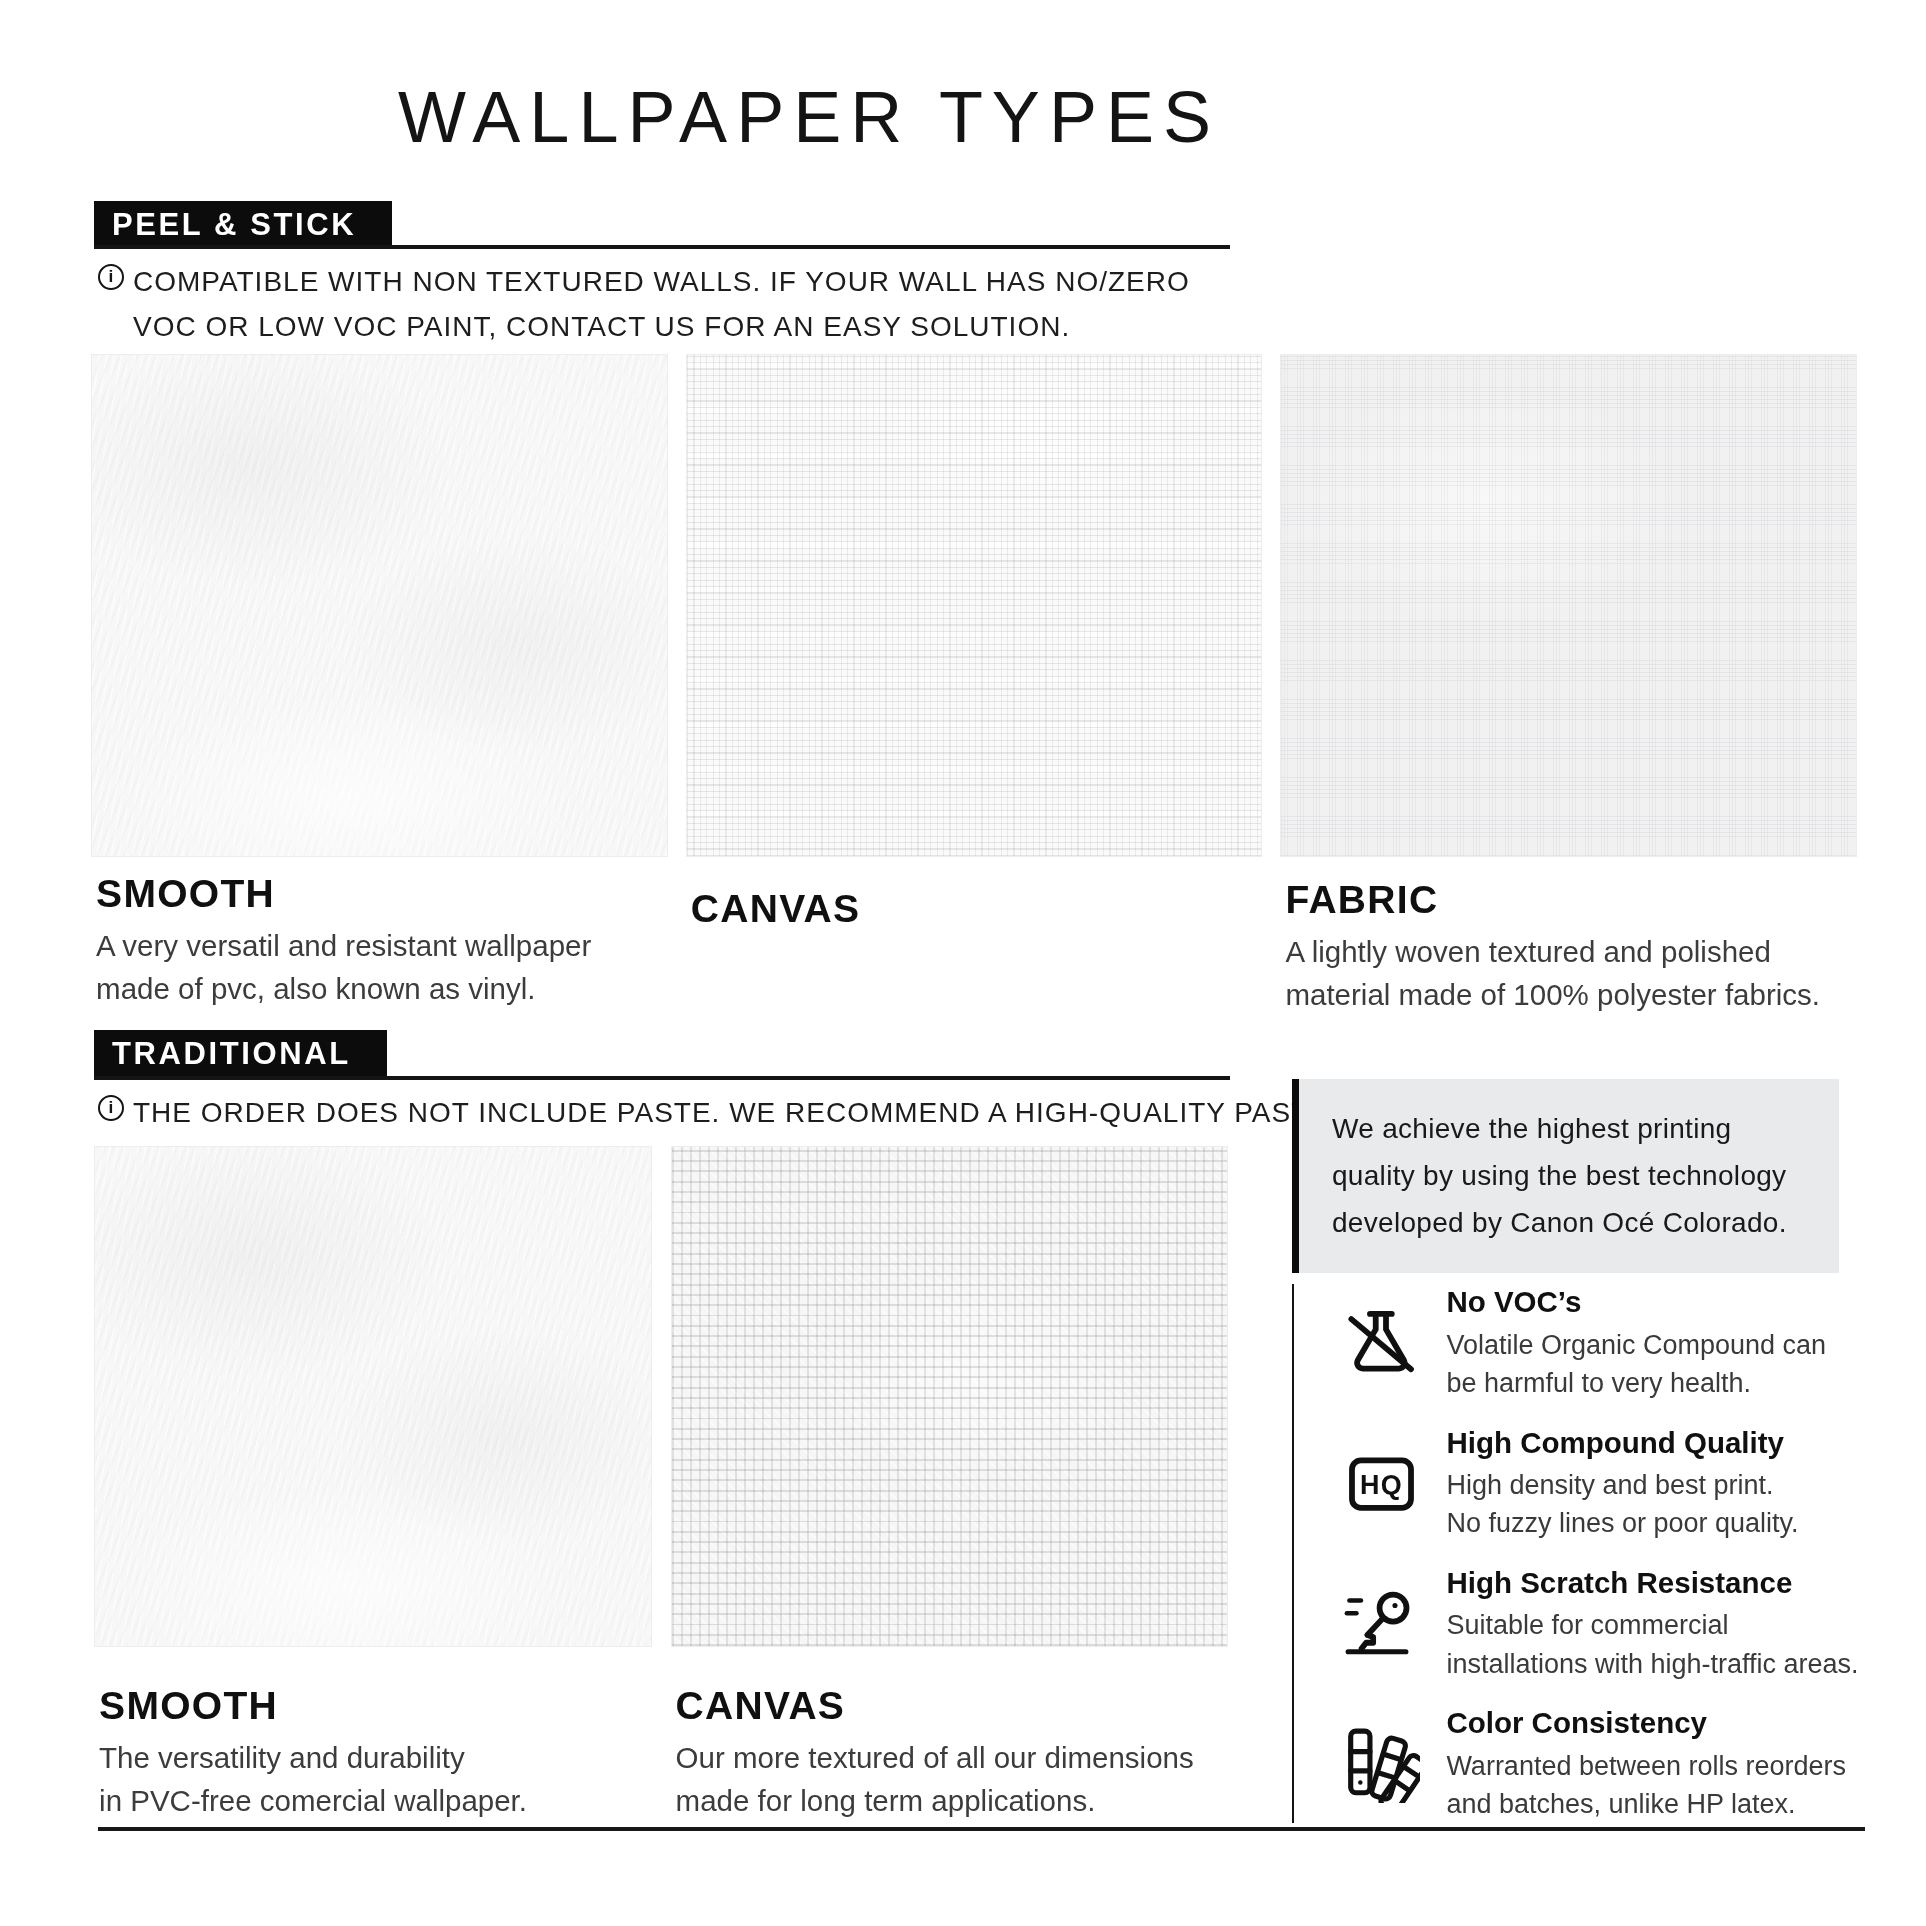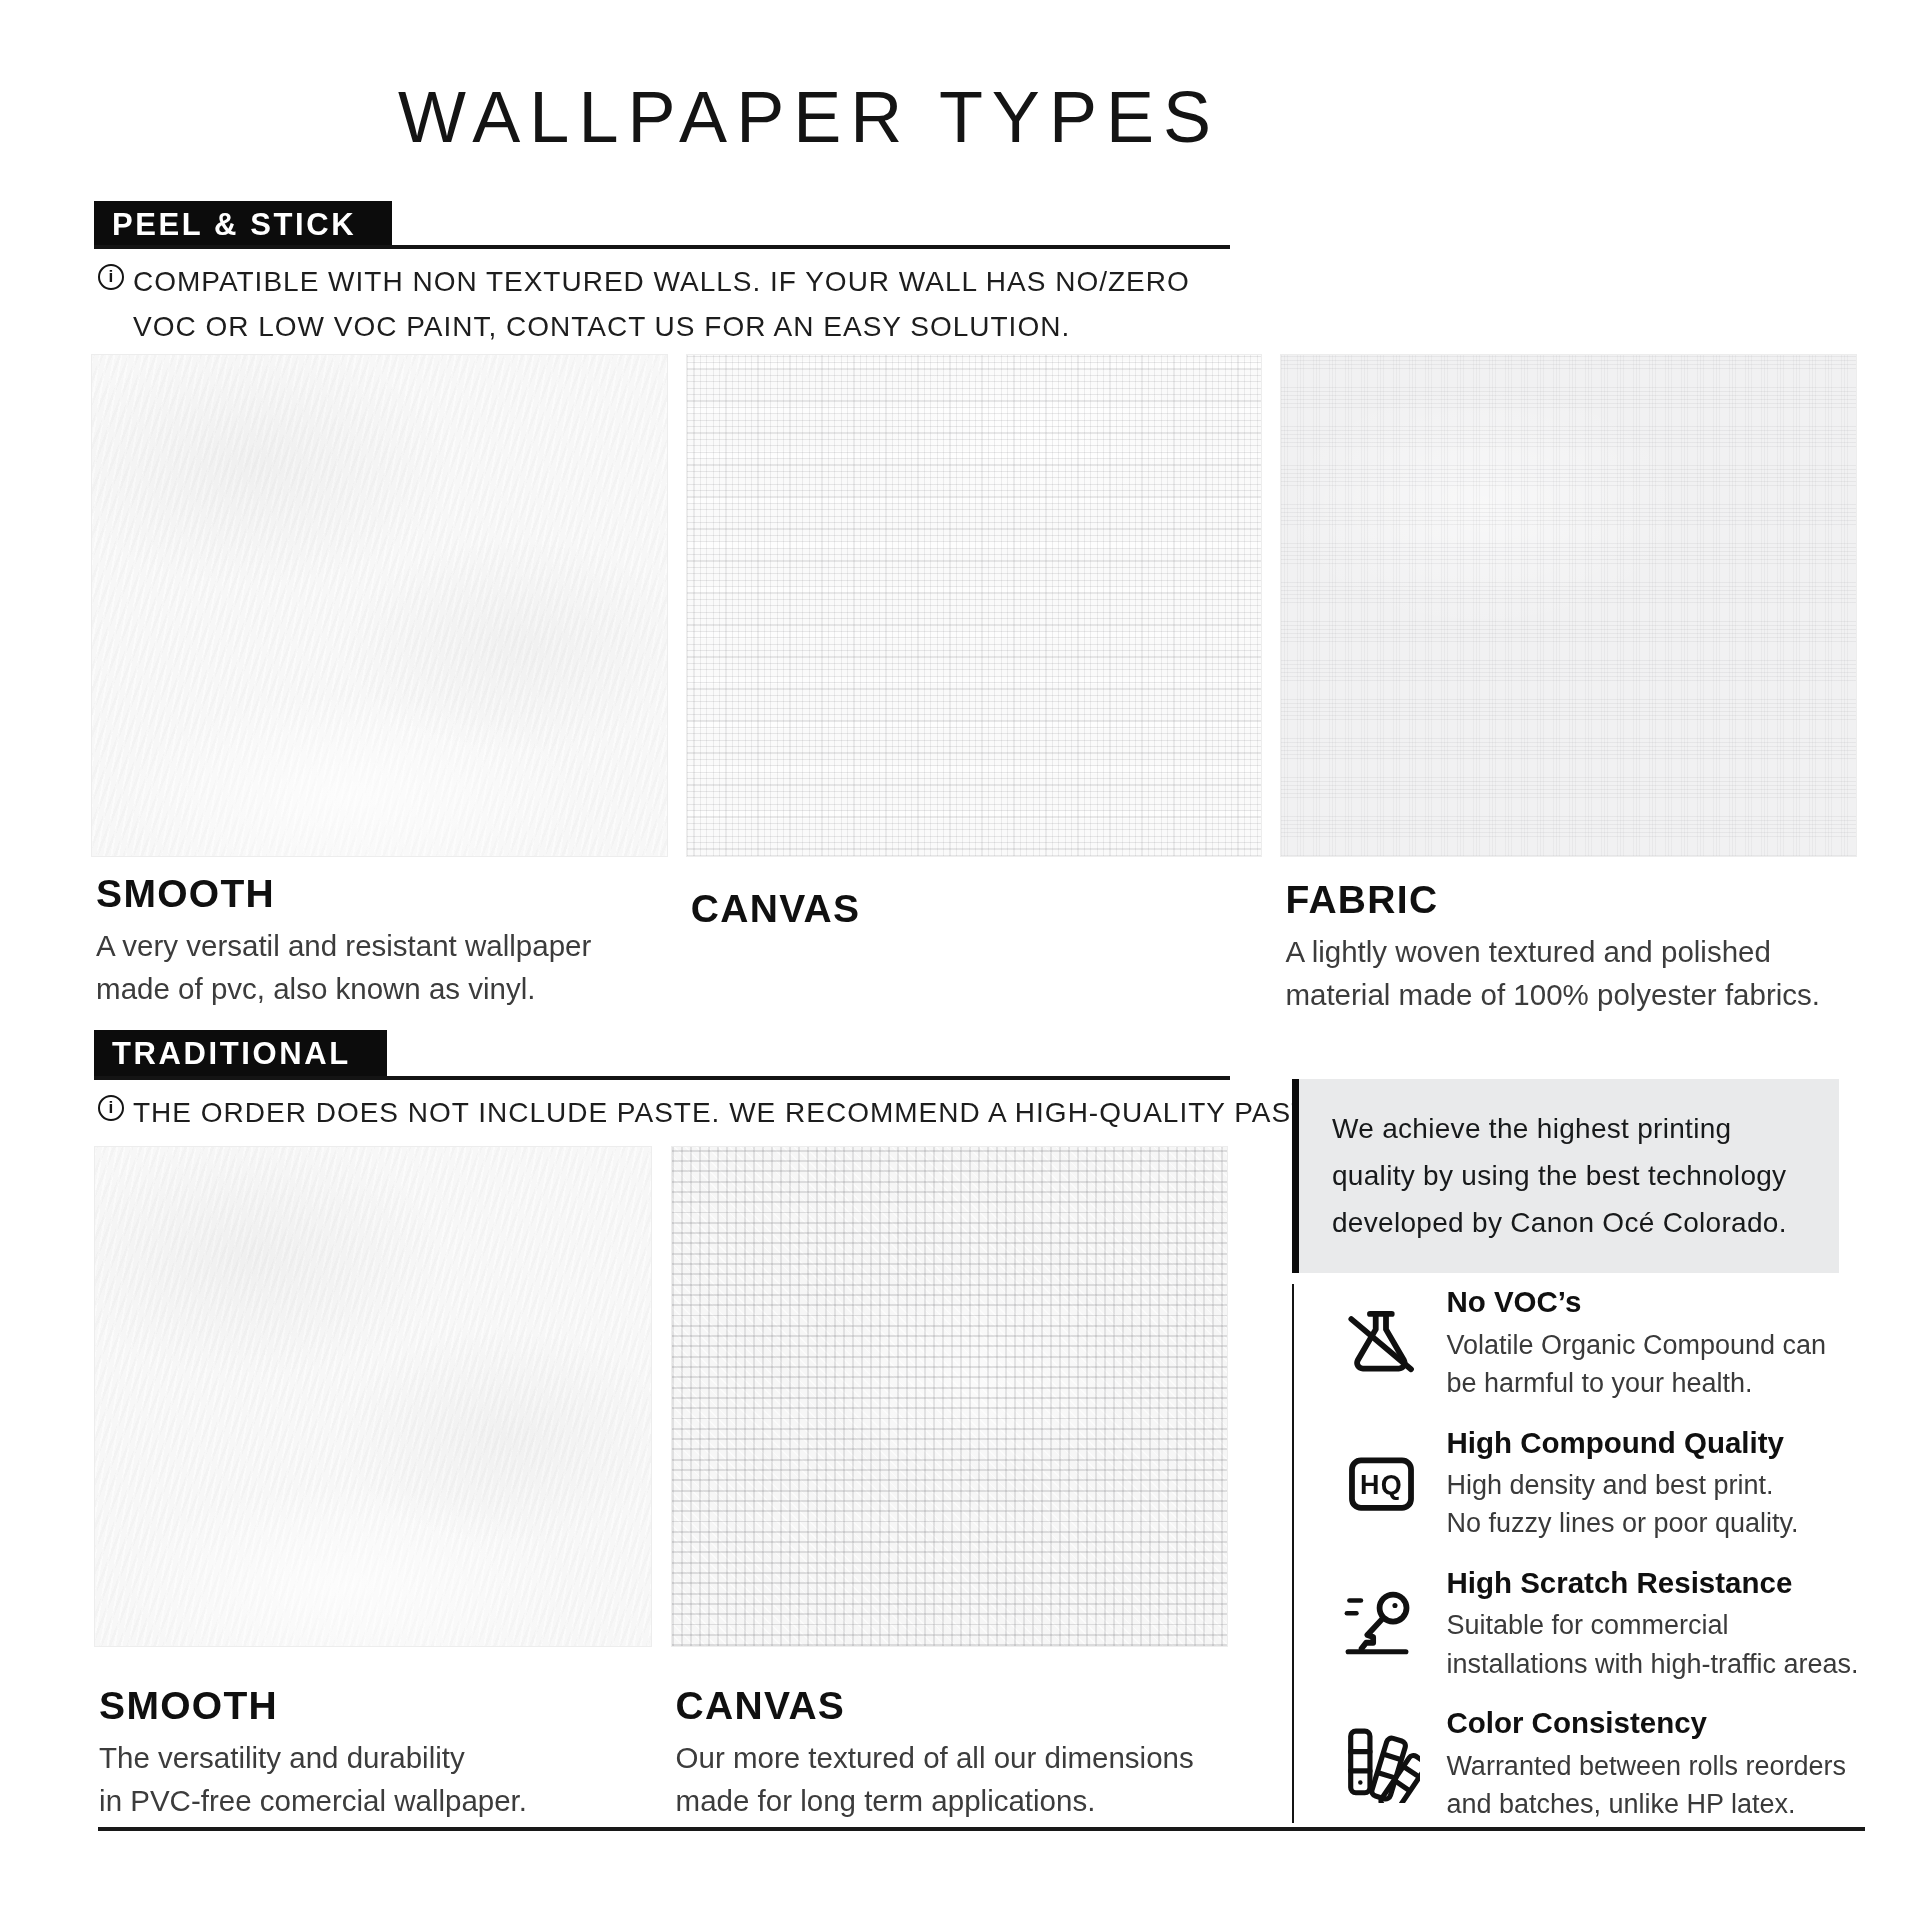--- a/index.html
+++ b/index.html
@@ -186,21 +186,21 @@
       <div class="icon-box">
         <svg viewBox="0 0 120 120" fill="none" stroke="#101010" stroke-width="9" stroke-linecap="round" stroke-linejoin="round">
           <path d="M42 14h34"></path>
           <path d="M51 14v24L23 86c-3 6 1 13 8 13h56c7 0 11-7 8-13L67 38V14"></path>
           <line x1="13" y1="22" x2="106" y2="100"></line>
         </svg>
       </div>
       <div>
         <div class="feature-title">No VOC’s</div>
         <div class="feature-desc">Volatile Organic Compound can
-be harmful to your health.</div>
+be harmful to very health.</div>
       </div>
     </div>
 
     <div class="feature">
       <div class="icon-box">
         <svg viewBox="0 0 120 120" fill="none" stroke="#101010" stroke-width="9" stroke-linejoin="round">
           <rect x="14" y="24" width="92" height="74" rx="14"></rect>
           <text x="60" y="76" text-anchor="middle" font-family="Liberation Sans, sans-serif" font-size="42" font-weight="bold" fill="#101010" stroke="none" letter-spacing="2">HQ</text>
         </svg>
       </div>

